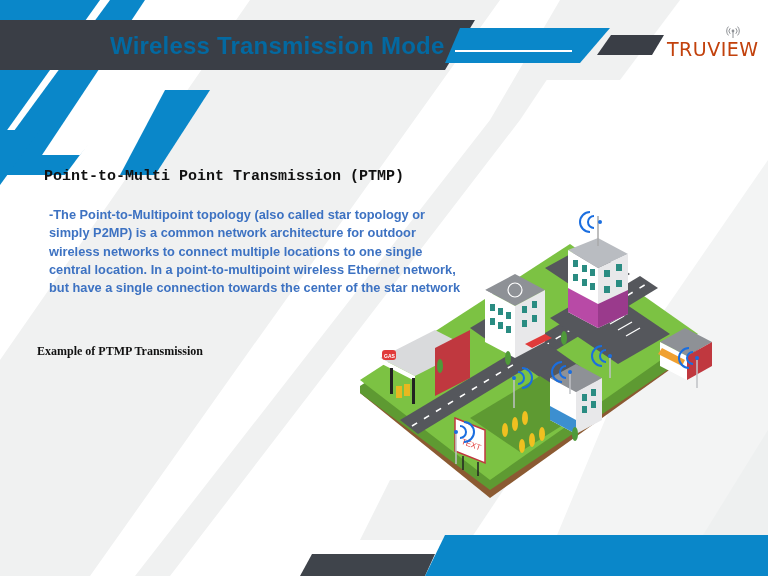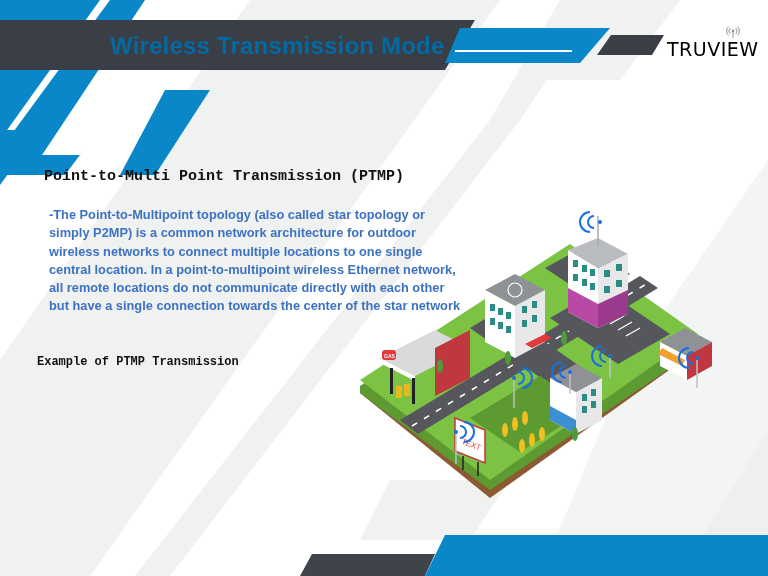--- a/index.html
+++ b/index.html
@@ -1,25 +1,25 @@
 <!DOCTYPE html>
 <html><head>
   <meta charset="utf-8">
   <style>
     html, body { margin: 0; padding: 0; }
     body { width: 768px; height: 576px; position: relative; overflow: hidden; background: #ffffff; font-family: "Liberation Sans", sans-serif; }
     .bg-svg { position: absolute; left: 0; top: 0; width: 768px; height: 576px; }
     .title { position: absolute; left: 110px; top: 32px; color: #0369a1; font-family: Liberation Sans, sans-serif; font-weight: bold; font-size: 24px; letter-spacing: 0.2px; }
     .logo { position: absolute; left: 667px; top: 33px; width: 95px; height: 30px; }
-    .logo-text { position: absolute; left: 0; top: 5px; color: #000000; font-family: "DejaVu Sans", sans-serif; font-size: 19px; letter-spacing: 0.5px; }
+    .logo-text { position: absolute; left: 0; top: 5px; color: #c2410c; font-family: "DejaVu Sans", sans-serif; font-size: 19px; letter-spacing: 0.5px; }
     .logo-icon { position: absolute; left: 59px; top: -7px; }
     .subtitle { position: absolute; left: 44px; top: 168px; color: #111111; font-family: Liberation Mono, monospace; font-weight: bold; font-size: 15px; }
     .body-text { position: absolute; left: 37px; top: 206px; width: 430px; color: #3d72c2; font-family: "Liberation Sans", sans-serif; font-weight: bold; font-size: 12.8px; line-height: 18.3px; margin-left: 12px; }
     .body-text span { display: block; white-space: nowrap; }
-    .example { position: absolute; left: 37px; top: 355px; color: #111111; font-family: Liberation Mono, monospace; font-weight: bold; font-size: 12px; }
+    .example { position: absolute; left: 37px; top: 344px; color: #111111; font-family: Liberation Serif, serif; font-weight: bold; font-size: 12px; }
     .illustration { position: absolute; left: 340px; top: 208px; width: 376px; height: 290px; }
   </style>
 </head>
 <body>
 
 <svg class="bg-svg" viewBox="0 0 768 576" xmlns="http://www.w3.org/2000/svg">
 
   <polygon points="250,0 0,360 0,576 90,576 250,350 500,0" fill="#f0f1f1"></polygon>
   <polygon points="600,0 520,120 170,576 135,576 490,120 560,0" fill="#f0f1f1"></polygon>
   <polygon points="768,160 630,360 540,576 768,576" fill="#f3f4f4"></polygon>
@@ -57,21 +57,20 @@
   </svg>
 </div>
 
 <div class="subtitle">Point-to-Multi Point Transmission (PTMP)</div>
 
 <div class="body-text">
   <span> -The Point-to-Multipoint topology (also called star topology or</span>
   <span>simply P2MP) is a common network architecture for outdoor</span>
   <span>wireless networks to connect multiple locations to one single</span>
   <span>central location. In a point-to-multipoint wireless Ethernet network,</span>
-  <span>all remote locations do not communicate directly with each other</span>
   <span>but have a single connection towards the center of the star network</span>
 </div>
 
 <div class="example">Example of PTMP Transmission</div>
 
 <svg class="illustration" viewBox="0 0 376 290" xmlns="http://www.w3.org/2000/svg">
 
   <polygon points="20,185 230,50 360,140 150,290" fill="#8b5a32"></polygon>
 
   <polygon points="20,178 230,42 360,132 360,140 150,282 20,185" fill="#5e9a32"></polygon>

